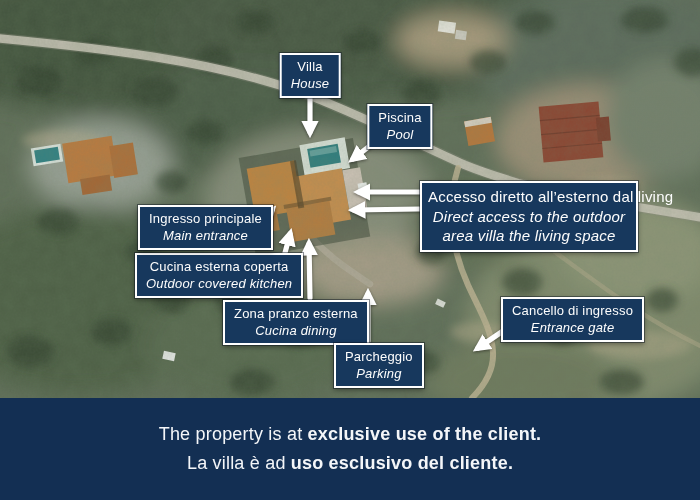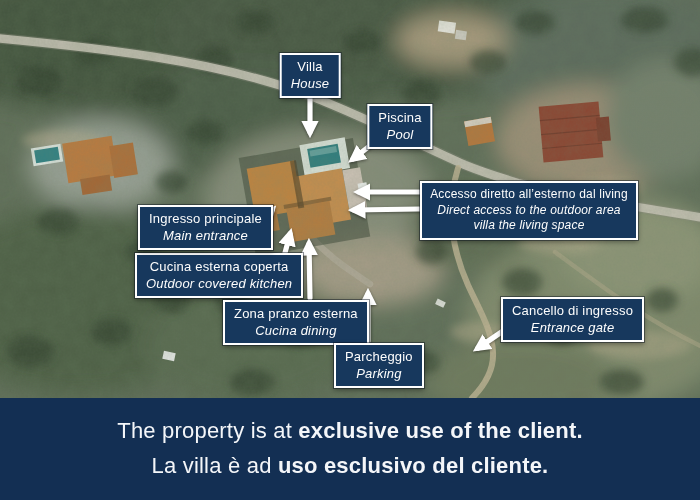--- a/index.html
+++ b/index.html
@@ -21,30 +21,30 @@
     line-height:1.28;
     letter-spacing:.2px;
     padding:4px 9px;
     text-align:center;
     white-space:nowrap;
     box-shadow:0 0 0 1px rgba(8,18,32,.45), 0 2px 5px rgba(0,0,0,.4);
   }
   .label .it{display:block;font-weight:400;}
   .label .en{display:block;font-style:italic;}
   .label.center{transform:translateX(-50%);}
-  .label.wide{white-space:normal;width:202px;font-size:12px;padding:4px 6px;line-height:1.3;}
+  .label.wide{white-space:normal;width:202px;font-size:15px;padding:4px 6px;line-height:1.3;}
   .label.wide .it{white-space:nowrap;font-weight:400;}
   .banner{
     position:absolute;left:0;top:398px;width:700px;height:102px;
     background:#132f53;
     display:flex;flex-direction:column;align-items:center;justify-content:center;
     gap:4px;
   }
   .banner .line{
-    color:#f4f6f9;font-size:22px;line-height:1.4;letter-spacing:.2px;
+    color:#f4f6f9;font-size:18px;line-height:1.4;letter-spacing:.2px;
   }
   .banner .b{font-weight:700;}
 </style>
 </head>
 <body>
 
 <div class="stage">
 
   <div class="map">
     <svg viewBox="0 0 700 398" xmlns="http://www.w3.org/2000/svg">

